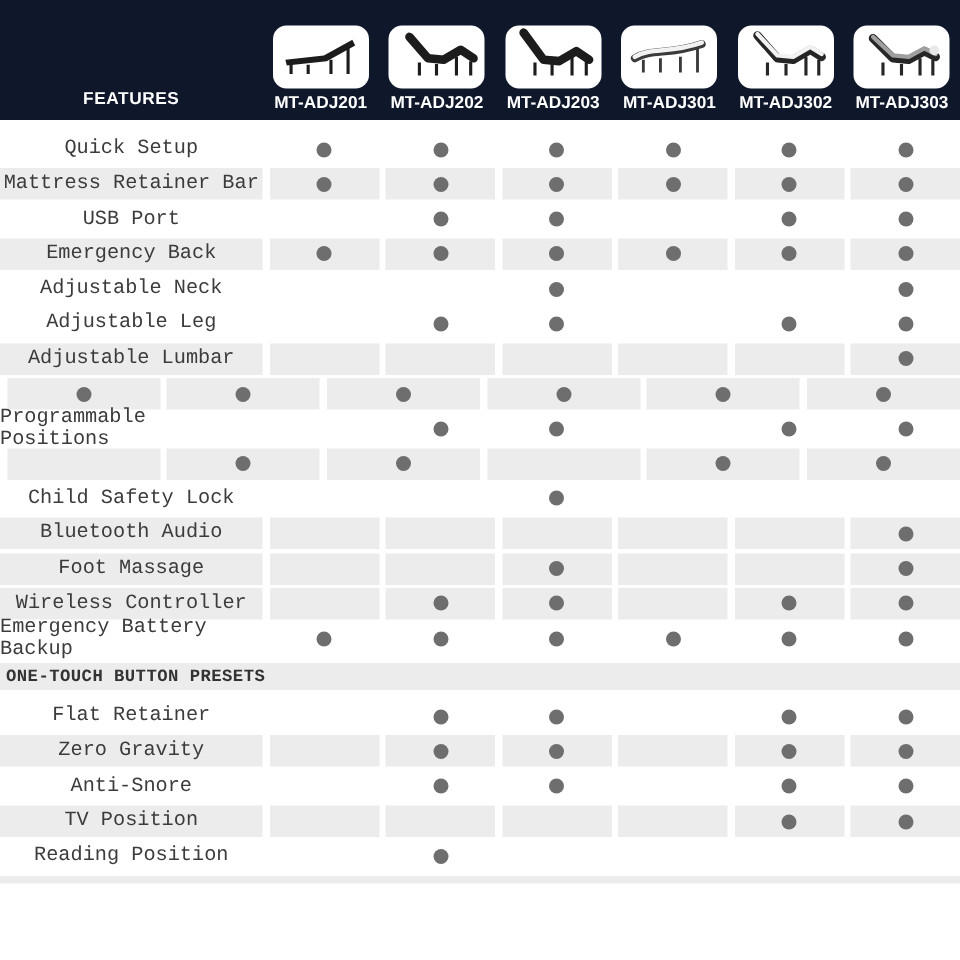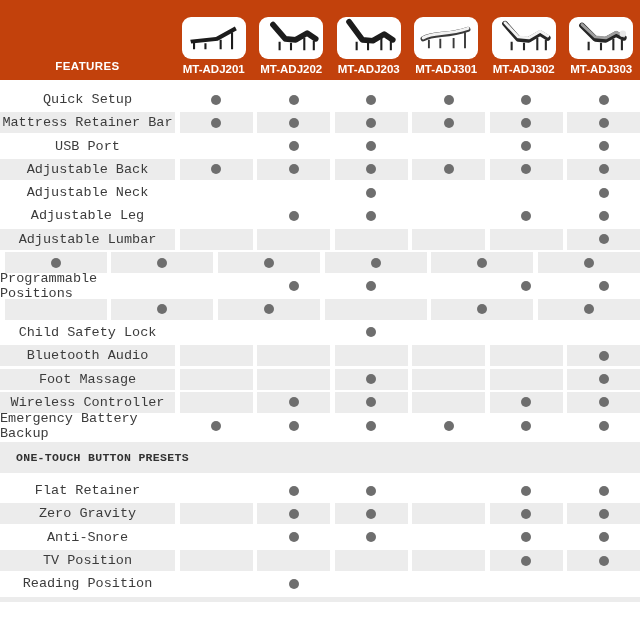--- a/index.html
+++ b/index.html
@@ -1,37 +1,37 @@
 <!DOCTYPE html>
 <html><head>
 <meta charset="utf-8">
 <style>
   html,body{margin:0;padding:0;}
   body{
     width:640px;height:640px;overflow:hidden;background:#ffffff;
     font-family:"Liberation Sans",sans-serif;
     -webkit-font-smoothing:antialiased;
   }
-  .header{height:80px;background:#c2410c;display:flex;}
+  .header{height:80px;background:#0f172a;display:flex;}
   .features-head{width:175px;display:flex;align-items:flex-end;justify-content:center;padding-bottom:8px;box-sizing:border-box;}
   .features-head span{color:#ffffff;font-weight:bold;font-size:11.5px;letter-spacing:.4px;}
   .models{flex:1;display:flex;}
   .model-col{flex:1;display:flex;flex-direction:column;align-items:center;justify-content:flex-end;padding-bottom:5px;}
   .card{width:64px;height:42px;background:#ffffff;border-radius:9px;display:flex;align-items:center;justify-content:center;}
   .model-name{color:#ffffff;font-weight:bold;font-size:11.5px;margin-top:4px;white-space:nowrap;}
 
   .tbody{margin-top:9px;font-family:Liberation Mono, monospace;}
   .row{display:flex;height:21px;margin-bottom:2.3px;}
   .cell{flex:1;margin-left:4.5px;display:flex;align-items:center;justify-content:center;background:#ffffff;}
   .cell.label{flex:none;width:175px;margin-left:0;}
   .row.alt .cell{background:#ececec;}
   .cell.label span{font-size:13.5px;font-weight:normal;color:#3c3c3c;}
   .dot{width:10px;height:10px;border-radius:50%;background:#6e6e6e;}
 
-  .section-header{height:31px;background:#ececec;margin:6px 0 7px 0;display:flex;align-items:center;padding-left:16px;box-sizing:border-box;}
+  .section-header{height:18px;background:#ececec;margin:6px 0 7px 0;display:flex;align-items:center;padding-left:4px;box-sizing:border-box;}
   .section-header span{font-size:11.5px;font-weight:bold;color:#333333;letter-spacing:.3px;}
   .bottom-strip{height:5px;background:#ececec;}
 </style>
 </head>
 <body>
 
 <div>
 
   <div class="header">
     <div class="features-head">
@@ -160,21 +160,21 @@
         <div class="cell"></div>
         <div class="cell">
           <span class="dot"></span>
         </div>
         <div class="cell">
           <span class="dot"></span>
         </div>
       </div>
       <div class="row alt">
         <div class="cell label">
-          <span>Adjustable Back</span>
+          <span>Emergency Back</span>
         </div>
         <div class="cell">
           <span class="dot"></span>
         </div>
         <div class="cell">
           <span class="dot"></span>
         </div>
         <div class="cell">
           <span class="dot"></span>
         </div>

